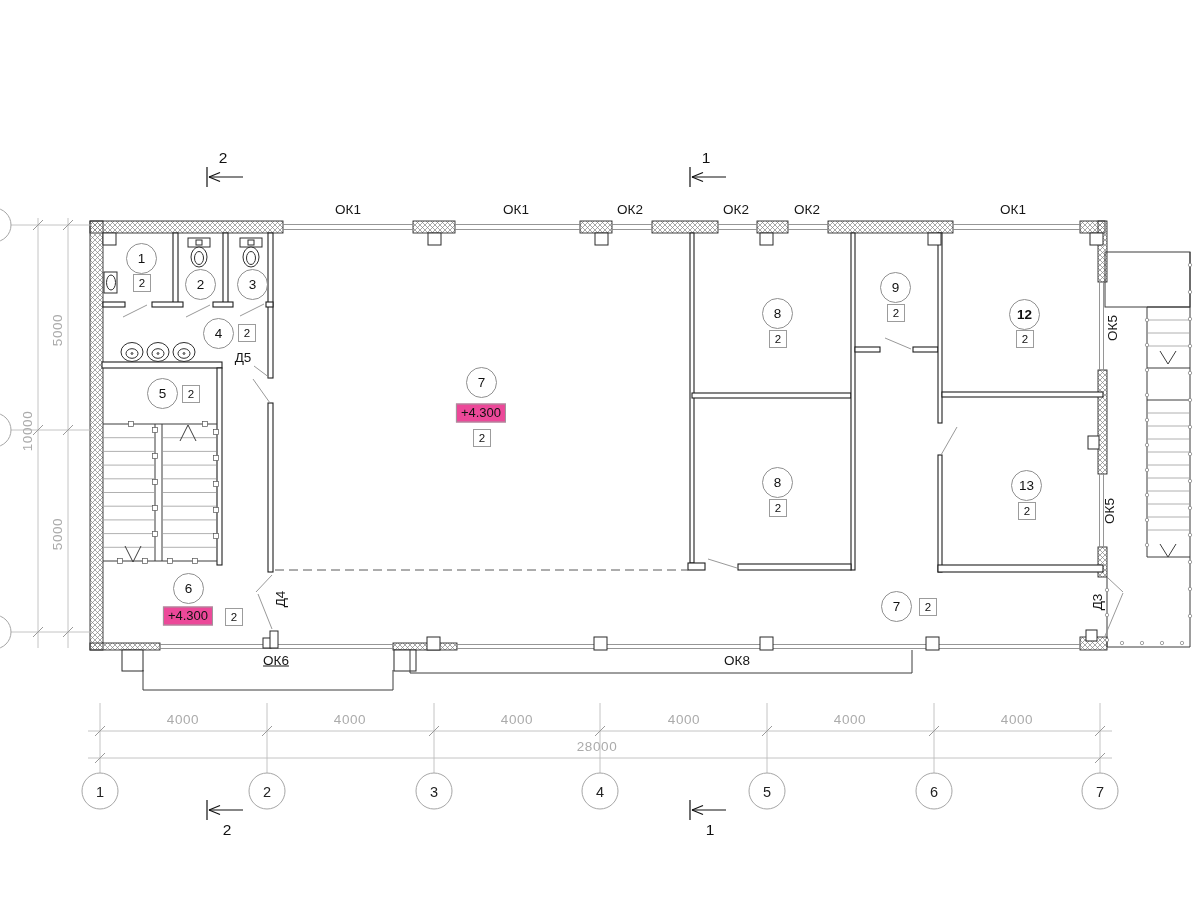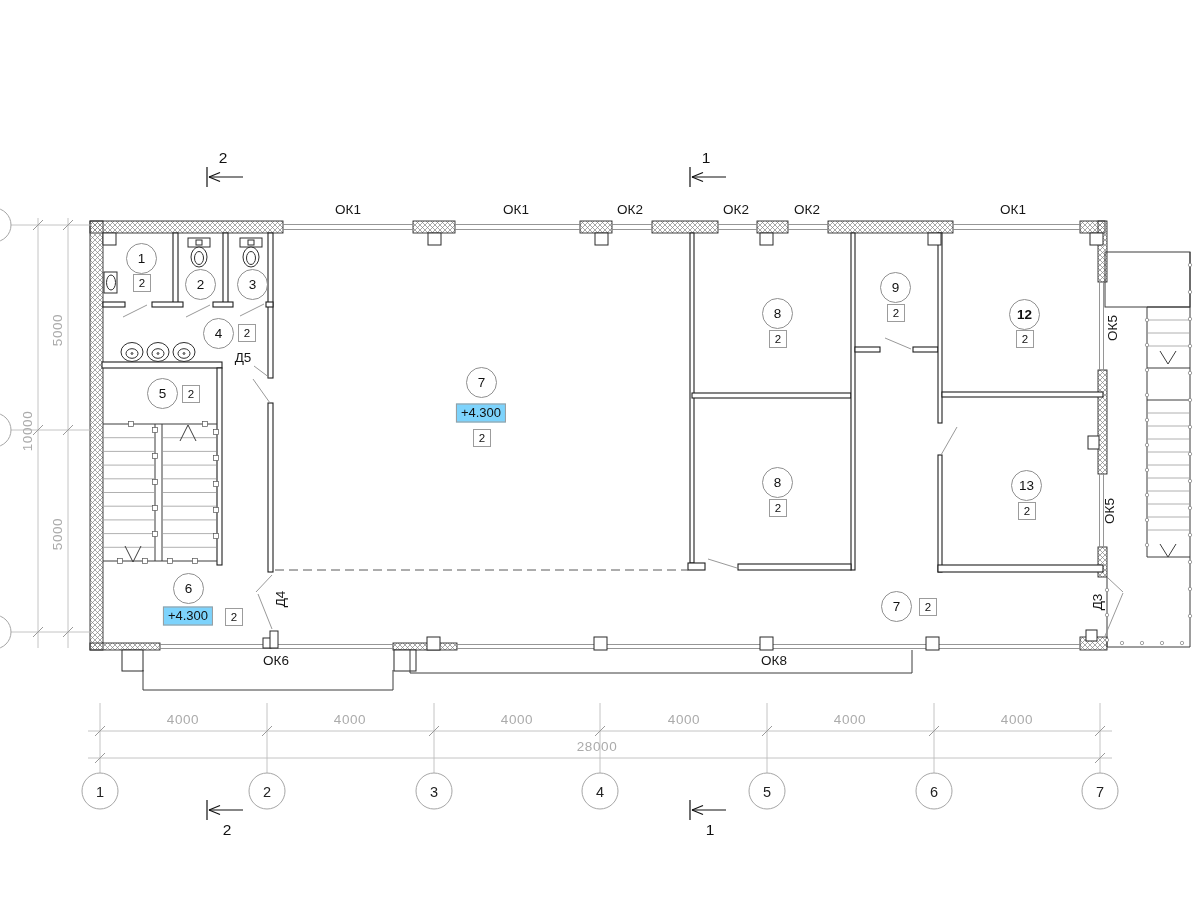--- a/index.html
+++ b/index.html
@@ -31,21 +31,21 @@
   
   .lab{position:absolute;transform:translate(-50%,-50%);font-size:13.5px;color:#161616;white-space:nowrap;}
   .lab.rot{transform:translate(-50%,-50%) rotate(-90deg);}
   .dimtxt{position:absolute;transform:translate(-50%,-50%);font-size:13.5px;color:#ababab;
           white-space:nowrap;letter-spacing:0.6px;}
   .dimtxt.rot{transform:translate(-50%,-50%) rotate(-90deg);}
   .roomc{position:absolute;width:29px;height:29px;border:1px solid #8f8f8f;border-radius:50%;
          display:flex;align-items:center;justify-content:center;font-size:13.5px;color:#111;}
   .catsq{position:absolute;width:16px;height:16px;border:1px solid #9c9c9c;background:#fff;
          display:flex;align-items:center;justify-content:center;font-size:11.5px;color:#111;}
-  .elevbox{position:absolute;transform:translate(-50%,-50%);border:1px solid #9c9c9c;background:#7dd3fc;
+  .elevbox{position:absolute;transform:translate(-50%,-50%);border:1px solid #9c9c9c;background:#ec4899;
            font-size:13px;color:#111;padding:0 4px;height:17px;line-height:16px;white-space:nowrap;}
   .axisb{position:absolute;width:35px;height:35px;border:1px solid #a6a6a6;border-radius:50%;background:#fff;
          display:flex;align-items:center;justify-content:center;font-size:14.5px;color:#222;
          transform:translate(-50%,-50%);}
   .seclab{position:absolute;transform:translate(-50%,-50%);font-size:15.5px;color:#111;}
 </style>
 </head>
 <body>
 
 <div id="canvas">
@@ -328,22 +328,22 @@
         <line x1="692" y1="810" x2="703" y2="814.5" class="sm"></line>
       </g>
     </svg>
   <div id="overlay">
       <div class="lab" style="left: 348px; top: 209px;">ОК1</div>
       <div class="lab" style="left: 516px; top: 209px;">ОК1</div>
       <div class="lab" style="left: 630px; top: 209px;">ОК2</div>
       <div class="lab" style="left: 736px; top: 209px;">ОК2</div>
       <div class="lab" style="left: 807px; top: 209px;">ОК2</div>
       <div class="lab" style="left: 1013px; top: 209px;">ОК1</div>
-      <div class="lab" style="left: 276px; top: 660px;">ОК6</div>
-      <div class="lab" style="left: 774px; top: 660px;">ОК8</div>
+      <div class="lab" style="left: 276px; top: 660px; text-decoration: underline;">ОК6</div>
+      <div class="lab" style="left: 737px; top: 660px;">ОК8</div>
       <div class="lab rot" style="left: 1112px; top: 328px;">ОК5</div>
       <div class="lab rot" style="left: 1109px; top: 511px;">ОК5</div>
       <div class="lab" style="left: 243px; top: 357px;">Д5</div>
       <div class="lab rot" style="left: 280px; top: 599px;">Д4</div>
       <div class="lab rot" style="left: 1097px; top: 602px;">Д3</div>
       <div class="roomc" style="left: 126px; top: 243px;">1</div>
       <div class="catsq" style="left: 133px; top: 274px;">2</div>
       <div class="roomc" style="left: 185px; top: 269px;">2</div>
       <div class="roomc" style="left: 237px; top: 269px;">3</div>
       <div class="roomc" style="left: 203px; top: 318px;">4</div>

